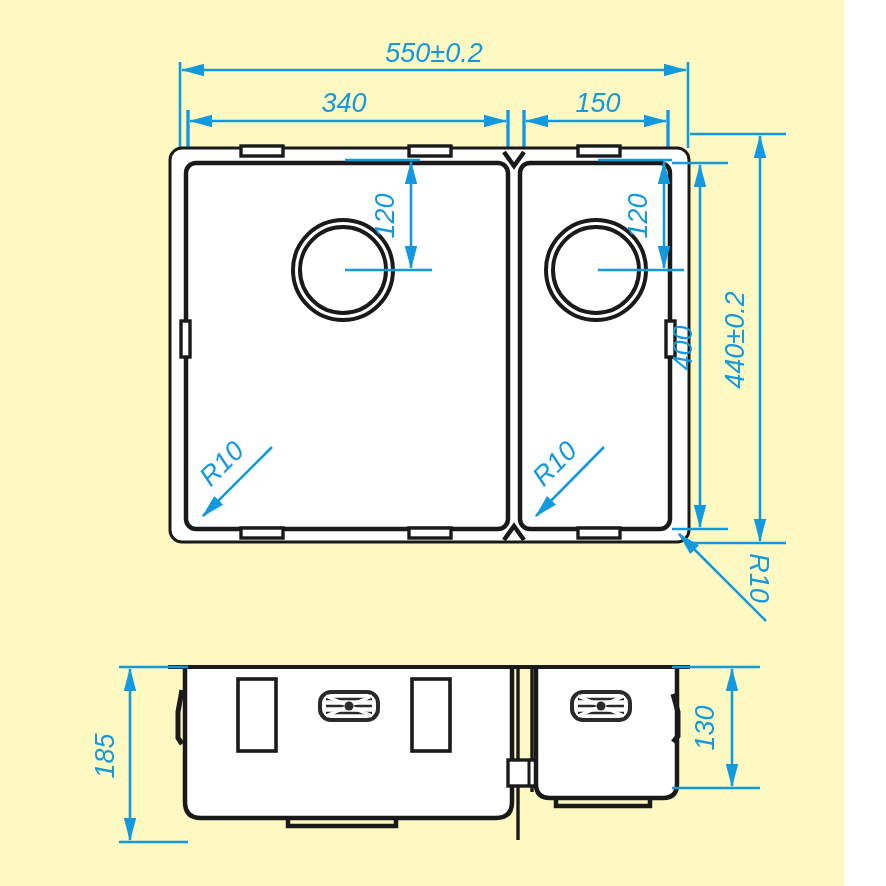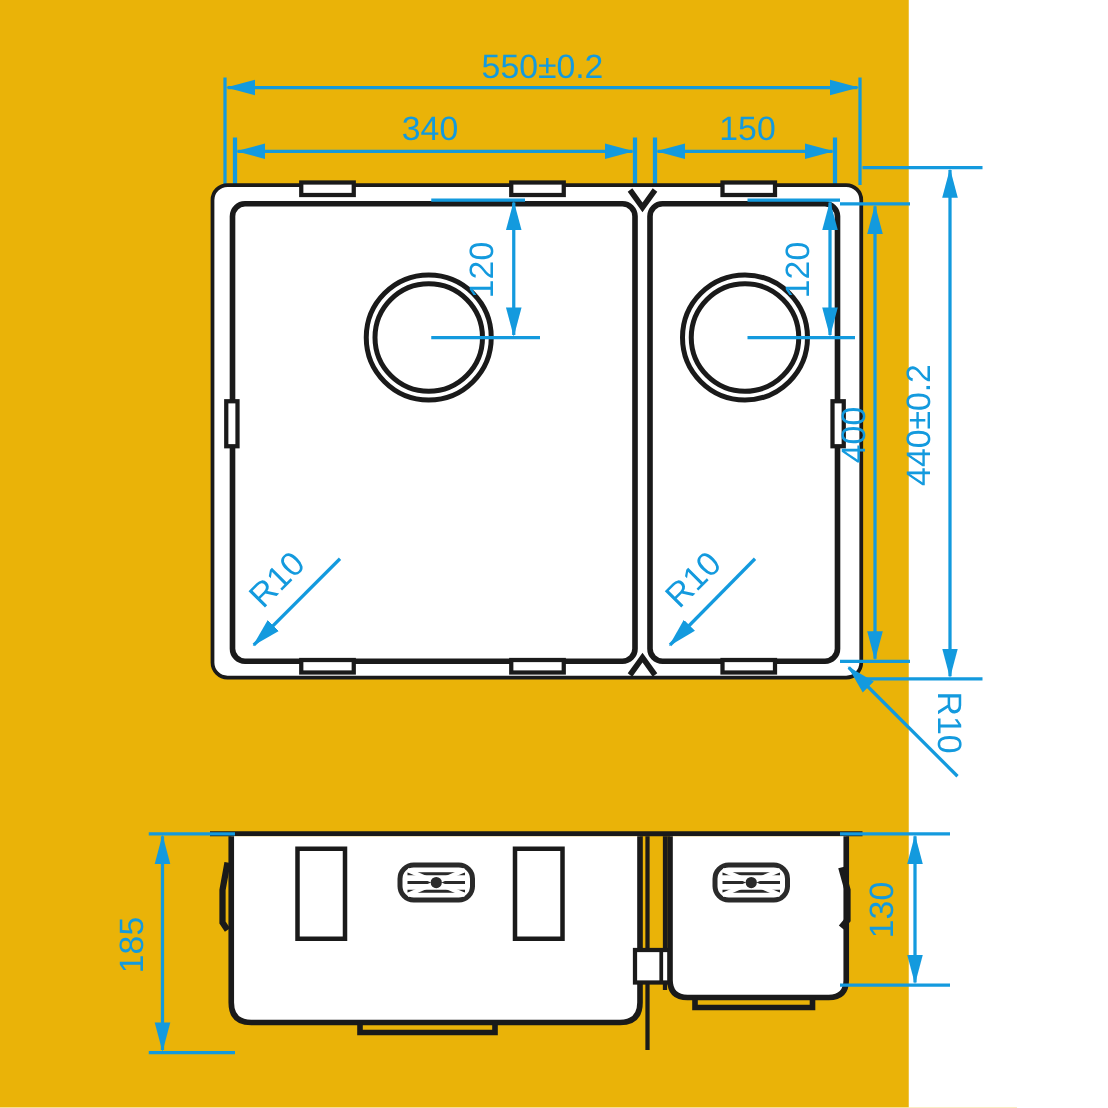--- a/index.html
+++ b/index.html
@@ -1,17 +1,17 @@
 <!DOCTYPE html>
 <html><head>
 <meta charset="utf-8">
 <style>
   html,body{margin:0;padding:0;background:#ffffff;}
   body{width:886px;height:886px;font-family:"Liberation Sans",sans-serif;overflow:hidden;}
-  #stage{position:relative;width:727px;height:886px;background:#eab308;}
+  #stage{position:relative;width:844px;height:886px;background:#fef9c3;font-style:italic;}
   svg{display:block;}
   text{font-family:"Liberation Sans",sans-serif;}
 </style>
 </head>
 <body>
 
 <div id="stage">
 <svg width="886" height="886" viewBox="0 0 886 886">
 
   <defs>

